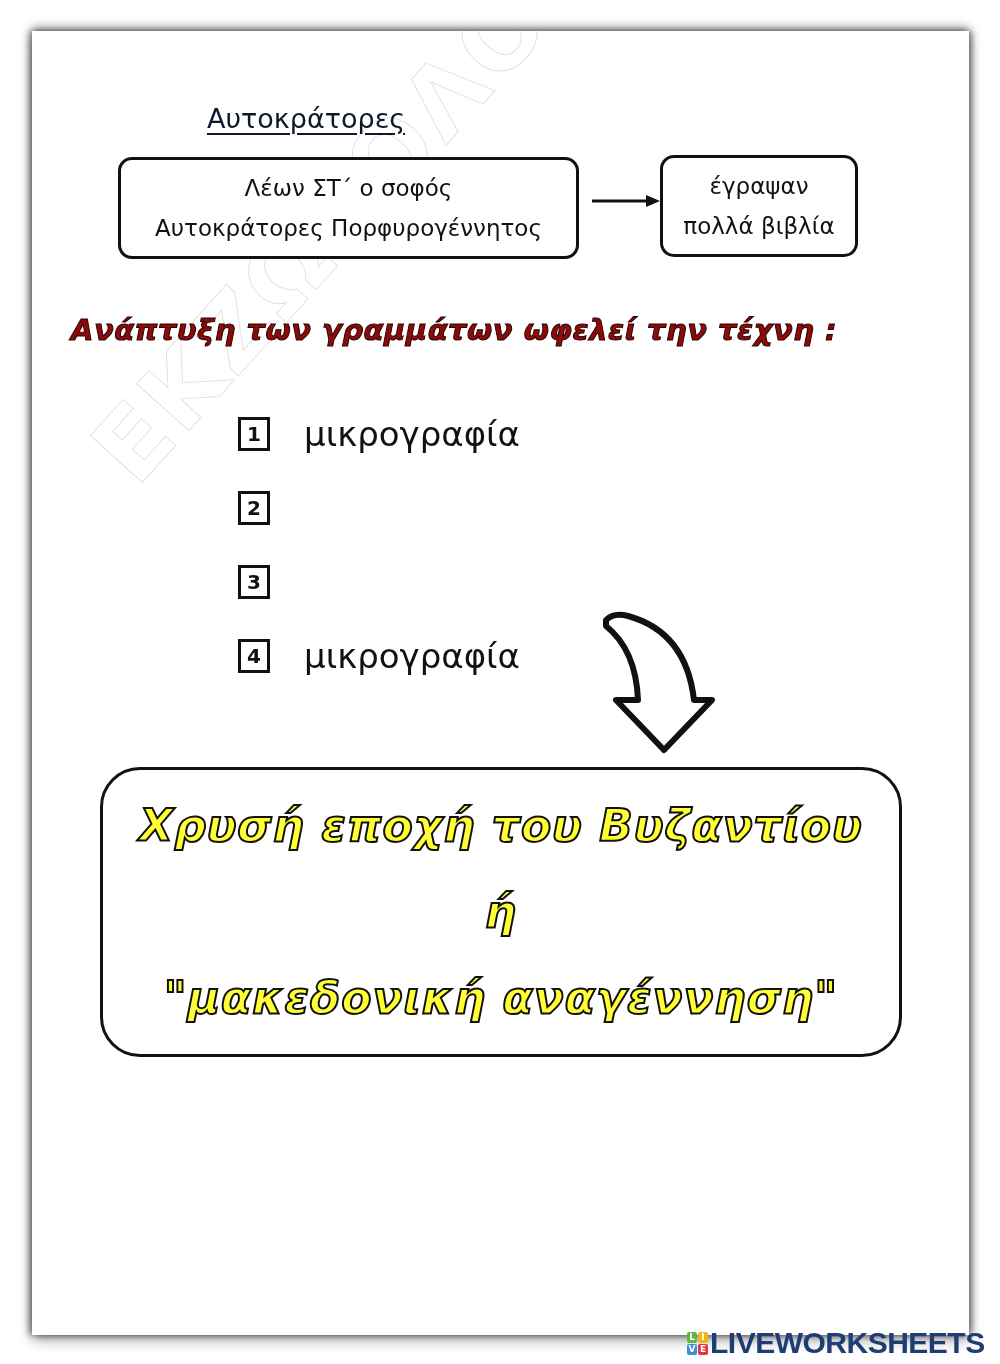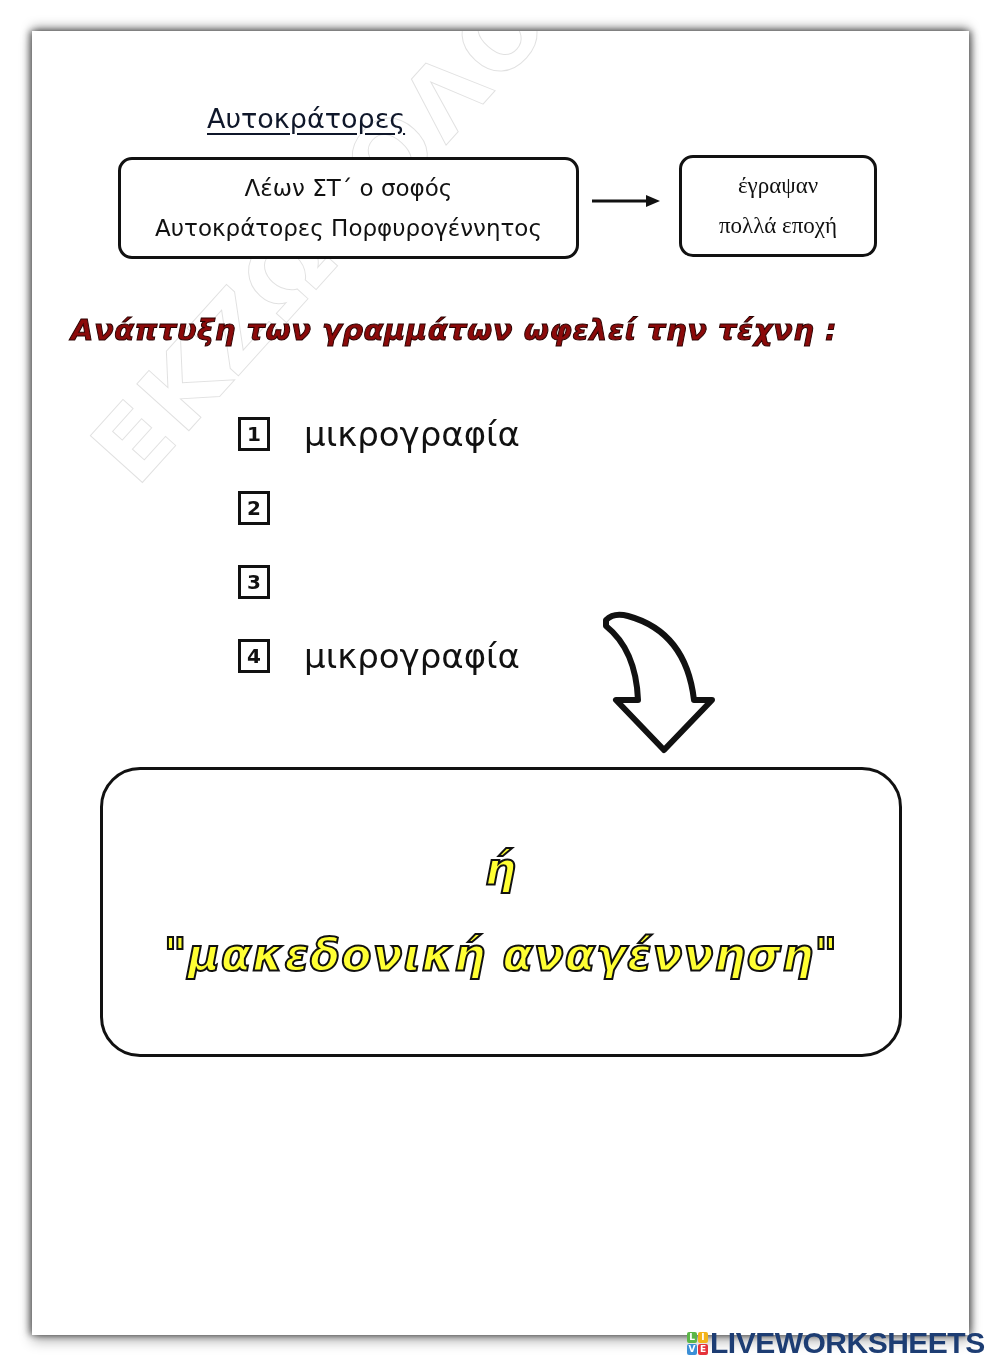--- a/index.html
+++ b/index.html
@@ -23,21 +23,21 @@
       position: absolute; left: 175px; top: 72px; font-size: 27px; color: #0f172a;
       text-decoration: underline; text-underline-offset: 5px;
       font-family: "DejaVu Sans", sans-serif;
     }
     .box {
       position: absolute; border: 3px solid #111; border-radius: 14px; background: #fff;
       display: flex; flex-direction: column; align-items: center; justify-content: center;
       font-size: 23px; color: #111; line-height: 40px;
     }
     .box-emperors { left: 86px; top: 126px; width: 455px; height: 96px; }
-    .box-books { left: 647px; top: 124px; width: 192px; height: 96px; font-family: Liberation Serif, serif; }
+    .box-books { left: 628px; top: 124px; width: 192px; height: 96px; }
     .arrow-right { position: absolute; left: 558px; top: 162px; }
     .heading-red {
       position: absolute; left: 0; width: 844px; top: 282px; text-align: center;
       font-size: 29px; font-weight: bold; font-style: italic; color: #8b0a0a;
       -webkit-text-stroke: 1px #2a0000; letter-spacing: 0.5px;
       font-family: "DejaVu Sans", sans-serif;
     }
     .arts-list { position: absolute; left: 206px; top: 366px; }
     .art-item { display: flex; align-items: center; height: 74px; }
     .num-box {
@@ -77,21 +77,21 @@
     <span>Αυτοκράτορες Πορφυρογέννητος</span>
   </div>
 
   <svg class="arrow-right" width="72" height="16" viewBox="0 0 72 16">
     <line x1="2" y1="8" x2="60" y2="8" stroke="#111" stroke-width="3"></line>
     <polygon points="56,2 70,8 56,14" fill="#111"></polygon>
   </svg>
 
   <div class="box box-books">
     <span>έγραψαν</span>
-    <span>πολλά εποχή</span>
+    <span>πολλά βιβλία</span>
   </div>
 
   <div class="heading-red">Ανάπτυξη των γραμμάτων ωφελεί την τέχνη :</div>
 
   <div class="arts-list">
     <div class="art-item">
       <div class="num-box">1</div>
       <span class="art-label">μικρογραφία</span>
     </div>
     <div class="art-item">
@@ -104,20 +104,21 @@
       <div class="num-box">4</div>
       <span class="art-label">μικρογραφία</span>
     </div>
   </div>
 
   <svg class="curved-arrow" width="130" height="150" viewBox="0 0 130 150">
     <path d="M12,12 Q20,4 34,8 Q92,24 100,92 L118,92 L70,142 L22,92 L44,92 Q42,42 12,18 Z" fill="#fff" stroke="#111" stroke-width="6" stroke-linejoin="round"></path>
   </svg>
 
   <div class="golden-box">
+    <div class="golden-line">Χρυσή εποχή του Βυζαντίου</div>
     <div class="golden-line">ή</div>
     <div class="golden-line">"μακεδονική αναγέννηση"</div>
   </div>
 </div>
 
 <div class="footer-logo">
   <div class="logo-grid">
     <div class="logo-cell" style="background:#5bb647">L</div>
     <div class="logo-cell" style="background:#f3b41b">I</div>
     <div class="logo-cell" style="background:#3b8fd6">V</div>

